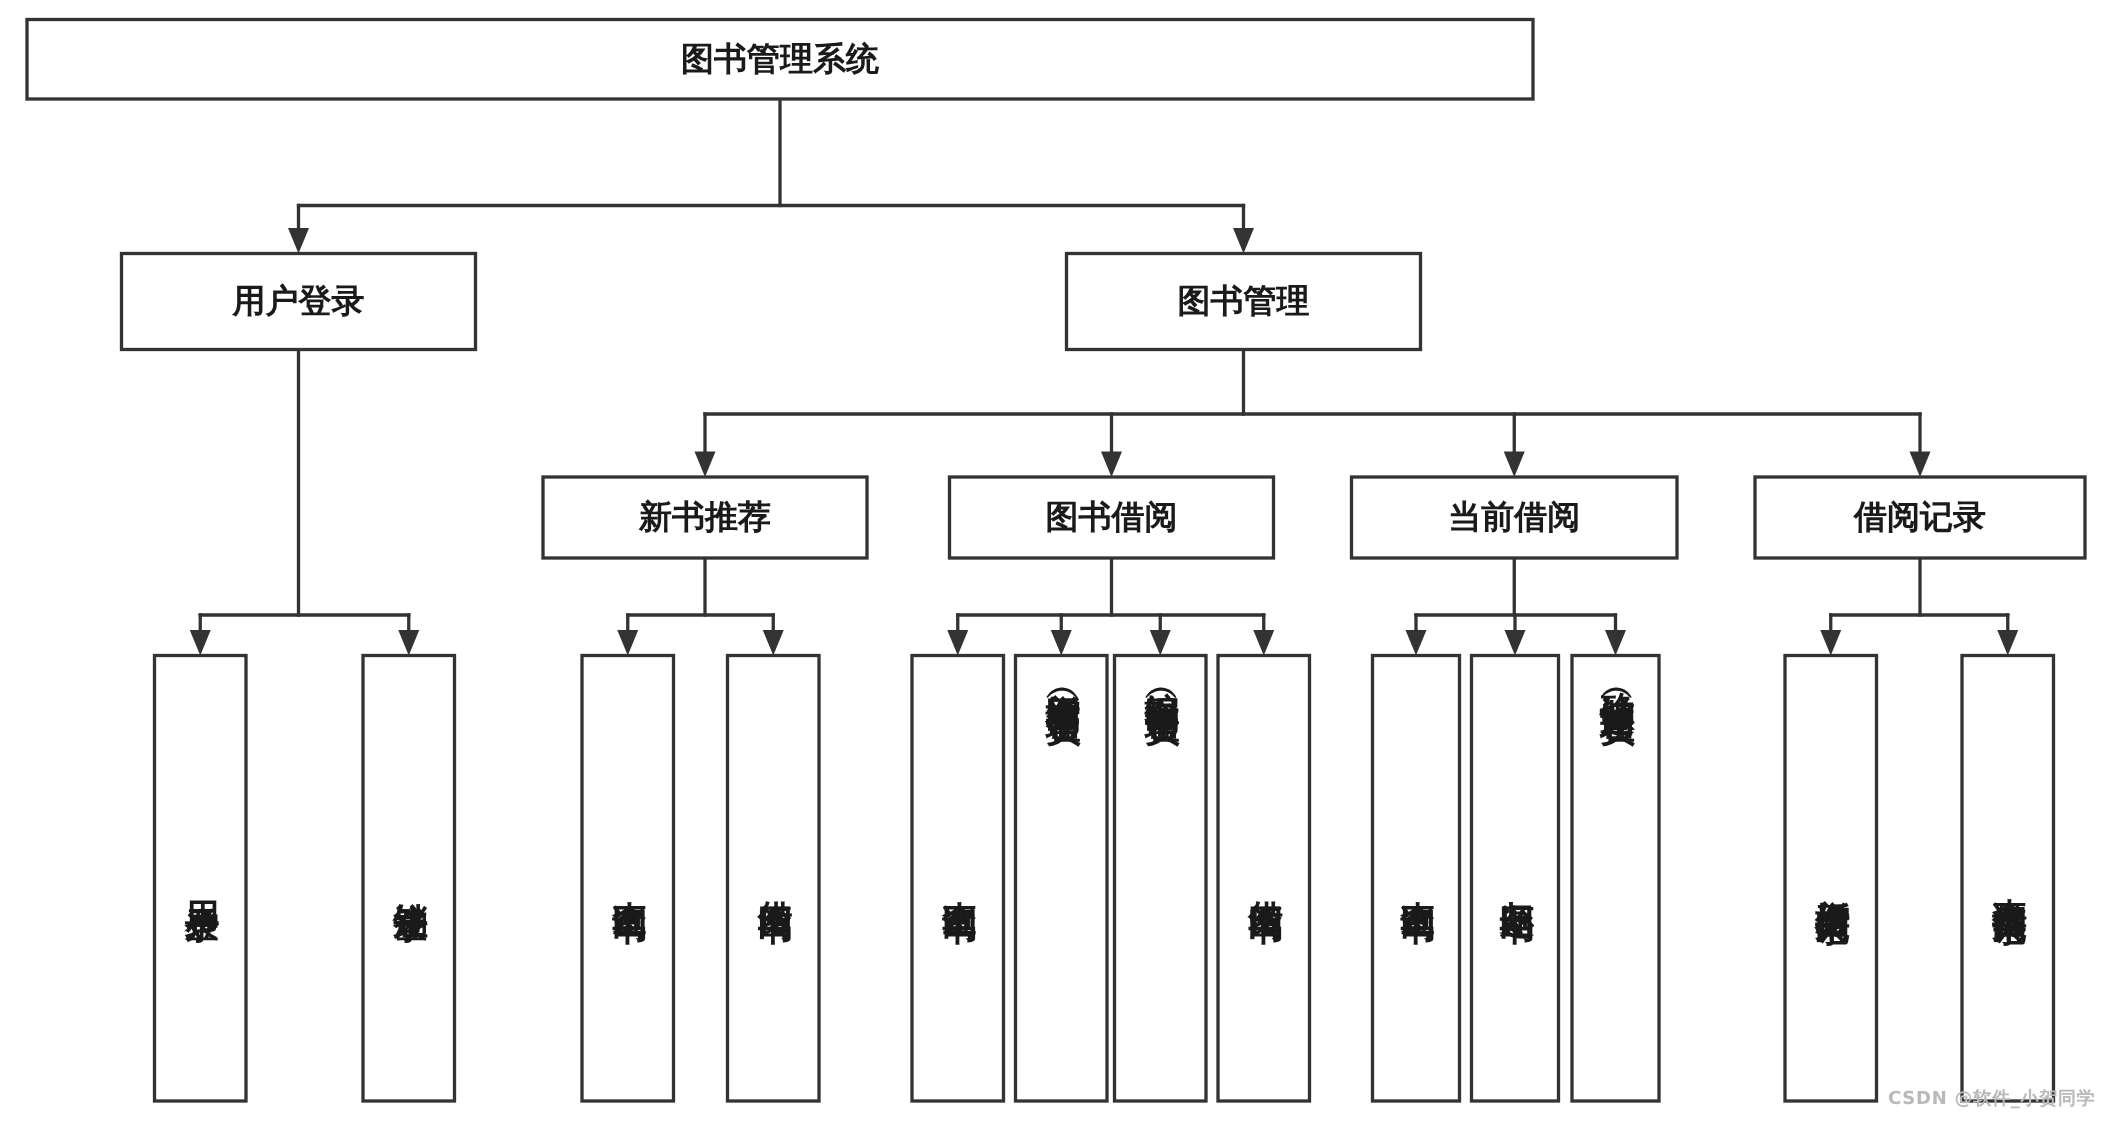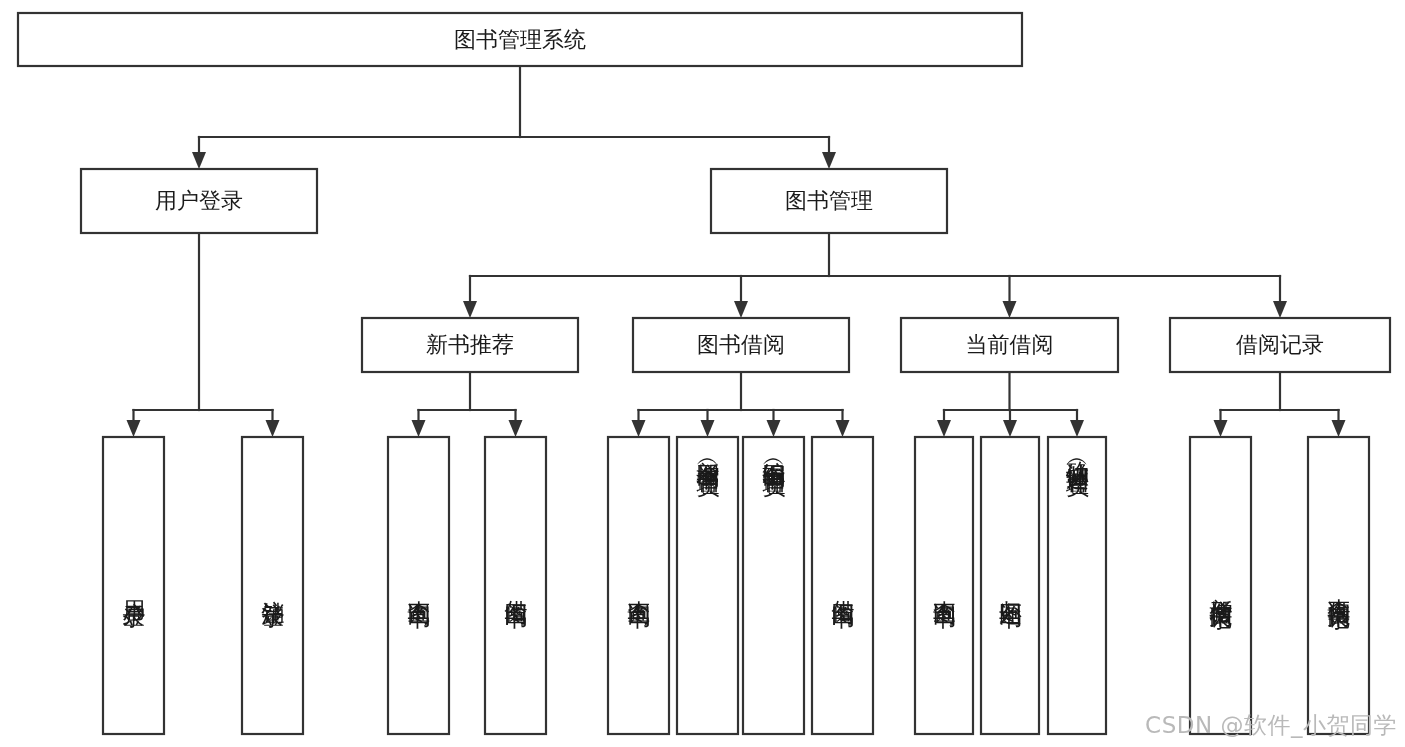--- a/index.html
+++ b/index.html
@@ -11,20 +11,21 @@
     width: 1405px;
     height: 747px;
     font-family: "DejaVu Sans", "Liberation Sans", sans-serif;
     overflow: hidden;
     position: relative;
   }
   #diagram-root {
     position: relative;
     width: 1405px;
     height: 747px;
+    font-weight: bold;
   }
   svg.flow {
     position: absolute;
     left: 0;
     top: 0;
     width: 1405px;
     height: 747px;
     display: block;
   }
   .node-box {
@@ -60,21 +61,21 @@
     color: #1a1a1a;
     text-align: center;
     white-space: nowrap;
     pointer-events: none;
   }
   .watermark {
     position: absolute;
     right: 8px;
     bottom: 6px;
     font-family: "DejaVu Sans", "Liberation Sans", sans-serif;
-    font-size: 23px;
+    font-size: 12px;
     color: #b9b9b9;
     letter-spacing: 0.5px;
     user-select: none;
   }
 </style>
 </head>
 <body>
 
 <div id="diagram-root">
 

